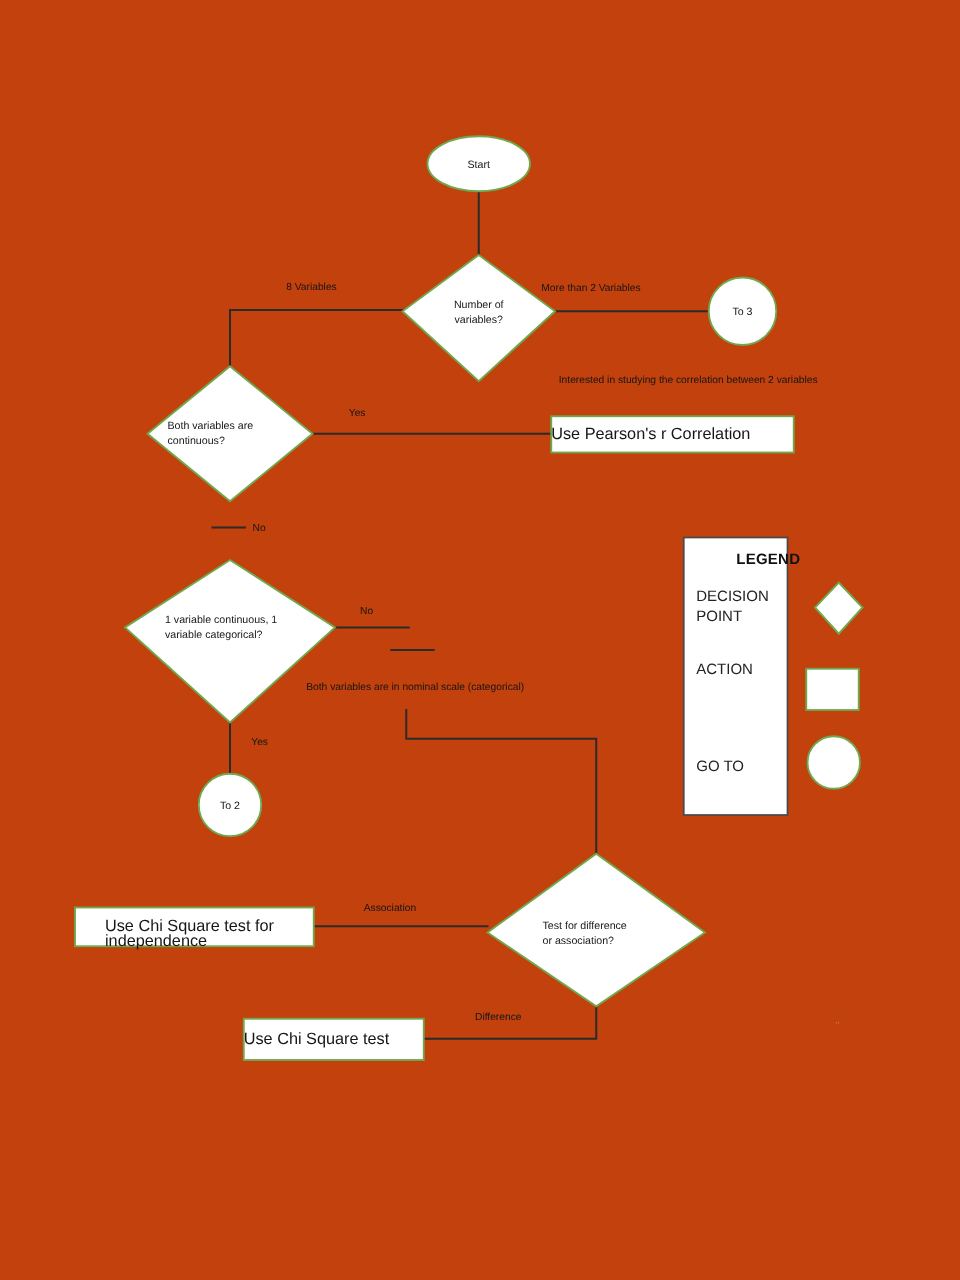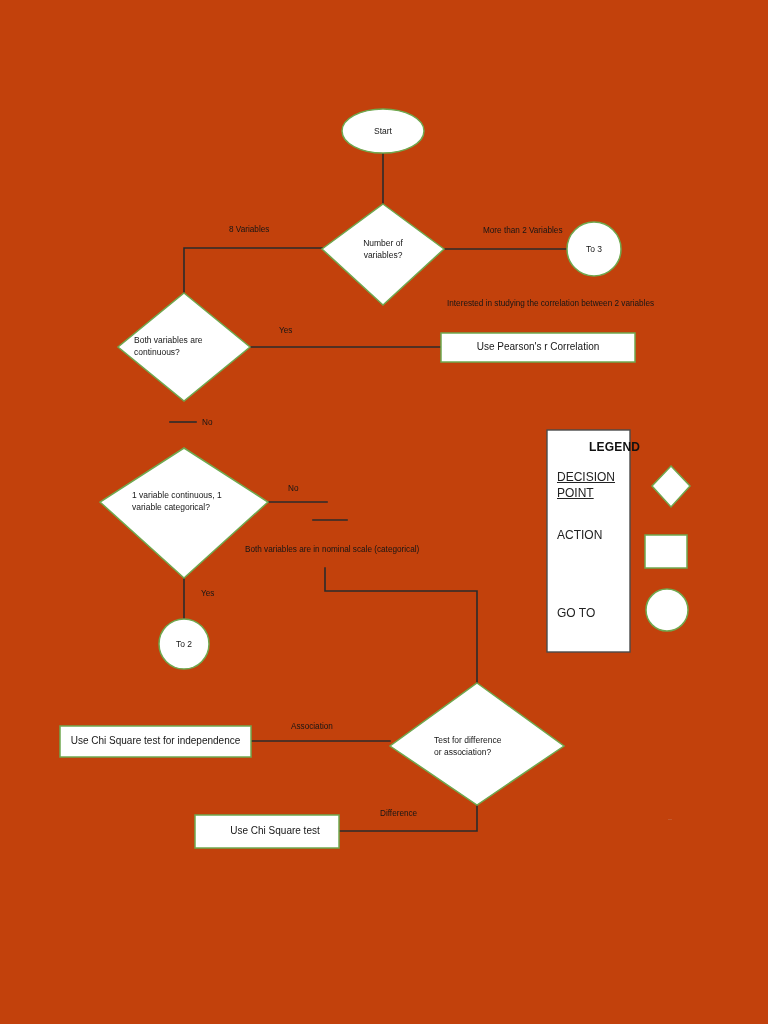--- a/index.html
+++ b/index.html
@@ -56,24 +56,24 @@
   }
   .legend-item {
     position: absolute;
     font-size: 12px;
     line-height: 16px;
     color: #222222;
     white-space: pre-line;
   }
   .action-text {
     position: absolute;
-    font-size: 10px;
+    font-size: 13px;
     line-height: 12px;
     color: #161616;
-    text-align: center;
+    text-align: left;
   }
   .faint-mark {
     position: absolute;
     font-size: 6px;
     color: #c9c9c9;
   }
 </style>
 </head>
 <body>
 
@@ -150,48 +150,48 @@
   <div class="action-text" style="left:441px; top:341px; width:194px;">Use Pearson's r Correlation</div>
 
   <div class="node-label" style="left:132px; top:489px; width:120px; text-align:left;">1 variable continuous, 1
 variable categorical?</div>
 
   <div class="node-label" style="left:159px; top:638px; width:50px;">To 2</div>
 
   <div class="node-label" style="left:434px; top:734px; width:120px; text-align:left;">Test for difference
 or association?</div>
 
-  <div class="action-text" style="left:60px; top:735px; width:191px;">Use Chi Square test for independence</div>
+  <div class="action-text" style="left:60px; top:735px; width:191px;padding-left:24px;">Use Chi Square test for independence</div>
 
   <div class="action-text" style="left:195px; top:825px; width:160px;">Use Chi Square test</div>
 
   <div class="edge-label" style="left:229px; top:224px;">8 Variables</div>
 
-  <div class="edge-label" style="left:483px; top:225px;">More than 2 Variables</div>
+  <div class="edge-label" style="left:433px; top:225px;">More than 2 Variables</div>
 
   <div class="edge-label" style="left:279px; top:325px;">Yes</div>
 
   <div class="edge-label" style="left:202px; top:417px;">No</div>
 
   <div class="edge-label" style="left:288px; top:483px;">No</div>
 
   <div class="edge-label" style="left:201px; top:588px;">Yes</div>
 
   <div class="edge-label" style="left:291px; top:721px;">Association</div>
 
   <div class="edge-label" style="left:380px; top:808px;">Difference</div>
 
   <div class="note-label" style="left:447px; top:298px; width:215px;">Interested in studying the correlation between 2
 variables</div>
 
   <div class="note-label" style="left:245px; top:544px; width:260px;">Both variables are in nominal scale (categorical)</div>
 
   <div class="legend-title" style="left:557px; top:440px;padding-left:32px;">LEGEND</div>
 
-  <div class="legend-item" style="left:557px; top:469px; width:70px;text-decoration:underline;">DECISION
+  <div class="legend-item" style="left:557px; top:469px; width:70px;">DECISION
 POINT</div>
 
   <div class="legend-item" style="left:557px; top:527px; width:70px;">ACTION</div>
 
   <div class="legend-item" style="left:557px; top:605px; width:70px;">GO TO</div>
 
   <div class="faint-mark" style="left:668px; top:816px;">··</div>
 
 </div>
 

